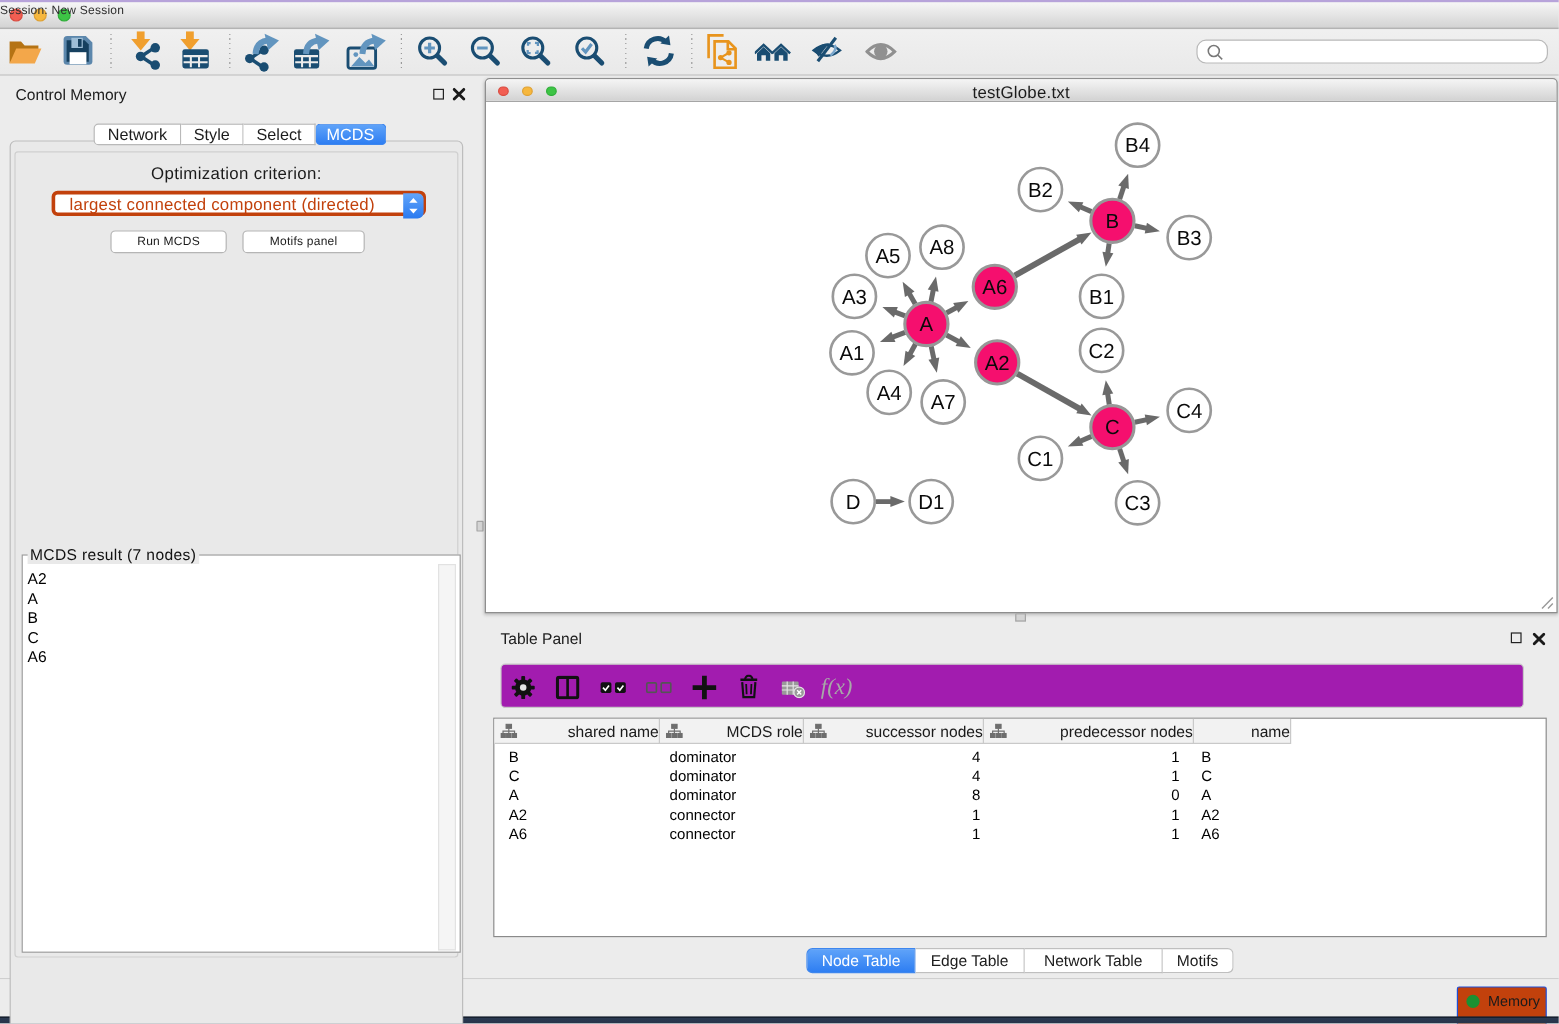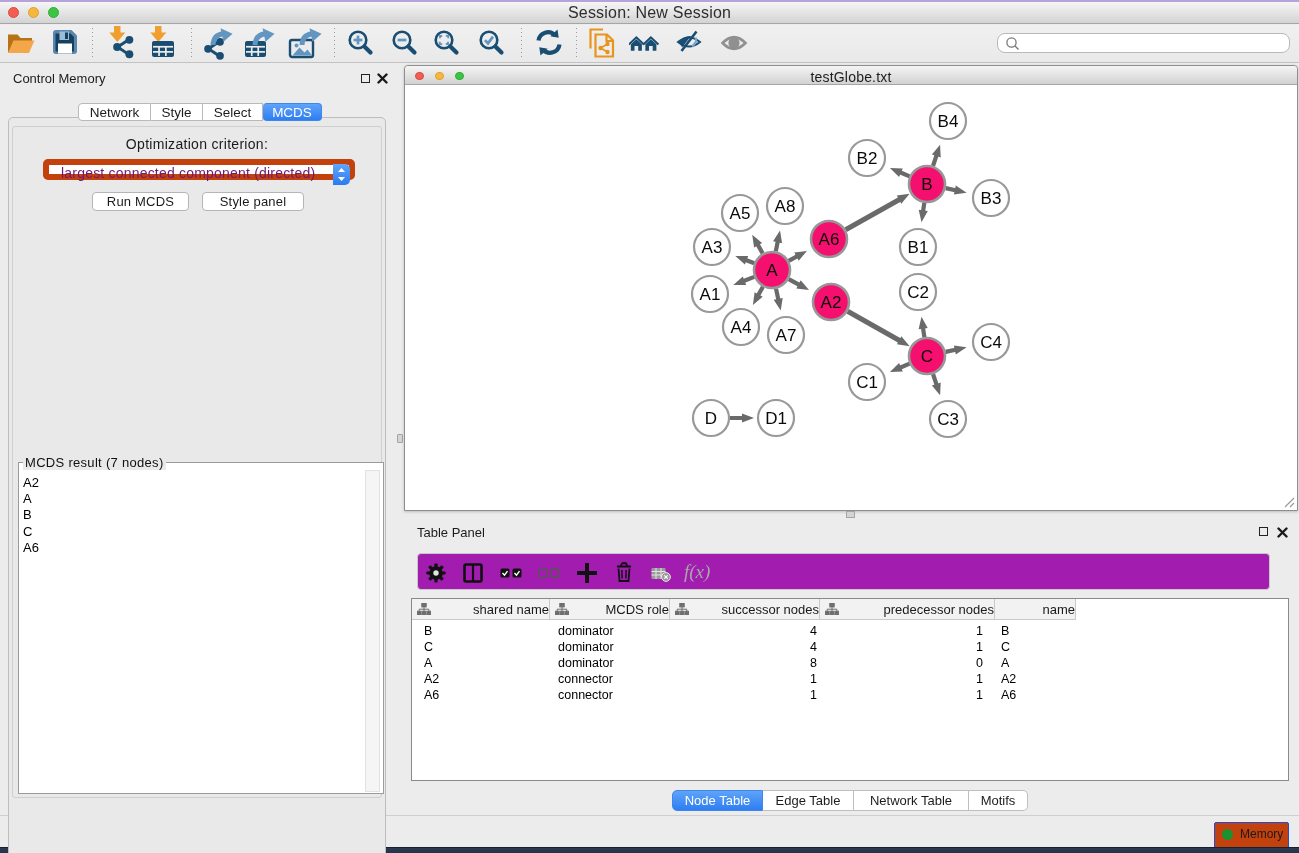--- a/index.html
+++ b/index.html
@@ -1,37 +1,37 @@
 <!DOCTYPE html>
 <html><head><meta charset="utf-8">
 <style>
 *{margin:0;padding:0;box-sizing:border-box}
 html,body{width:1299px;height:853px;overflow:hidden}
 body{font-family:"Liberation Sans",sans-serif;background:#ececec;position:relative}
 .abs{position:absolute}
 .purple{left:0;top:0;width:1299px;height:2px;background:#b7a3da}
 .titlebar{left:0;top:2px;width:1299px;height:22px;background:linear-gradient(180deg,#f6f6f6,#d3d3d3);border-bottom:1px solid #a5a5a5}
 .light{border-radius:50%;position:absolute}
-.title-text{width:100%;text-align:center;top:2px;font-size:16px;letter-spacing:0.2px;color:#2e2e2e}
+.title-text{width:100%;text-align:left;top:2px;font-size:10px;letter-spacing:0.2px;color:#2e2e2e}
 .toolbar{left:0;top:25px;width:1299px;height:38px;background:linear-gradient(180deg,#f0f0f0,#e9e9e9);border-bottom:1px solid #c2c2c2}
 .tsep{top:3px;width:1px;height:31px;background-image:repeating-linear-gradient(180deg,#9a9a9a 0 1px,transparent 1px 4px)}
 .searchbox{left:997px;top:8px;width:293px;height:20px;background:#fff;border:1px solid #b9b9b9;border-radius:8px}
 .icon{position:absolute;top:4px}
 
 .cp-title{left:13px;top:71px;font-size:13px;color:#1c1c1c}
 .winbtn-sq{width:9px;height:9px;border:1.5px solid #222;background:transparent}
 .tabs{top:103px;height:18px;display:flex;font-size:13.5px;z-index:5}
 .tab{background:#fff;border:1px solid #b9b9b9;border-left:none;color:#1c1c1c;display:flex;align-items:center;justify-content:center}
 .tab.first{border-left:1px solid #b9b9b9;border-radius:4px 0 0 4px}
 .tab.sel{background:linear-gradient(180deg,#5fa3f9,#2e7ef2);color:#fff;border-color:#3d86ee;border-radius:4px}
 .tabbox{left:8px;top:117px;width:378px;height:800px;z-index:1;background:#e9e9e9;border:1px solid #bdbdbd;border-radius:5px}
 .optlabel{top:18px;width:100%;text-align:center;font-size:14px;letter-spacing:0.3px;color:#1b1b1b}
-.dropdown{left:34px;top:41px;width:312px;height:21px;background:#fff;border:6px solid #c2410c;border-radius:5px;font-size:14px;letter-spacing:0.2px;color:#701a75;line-height:17px;padding-left:12px}
+.dropdown{left:34px;top:41px;width:312px;height:21px;background:#fff;border:3px solid #c2410c;border-radius:5px;font-size:14px;letter-spacing:0.2px;color:#c2410c;line-height:17px;padding-left:12px}
 .spinner{right:-1px;top:-1px;width:17px;height:21px;border-radius:0 5px 5px 0;background:linear-gradient(180deg,#62a5fa,#2a7af0)}
-.btn{position:absolute;top:74px;height:19px;background:#fff;border:1px solid #b5b5b5;border-radius:4px;font-size:13px;letter-spacing:0.2px;color:#1b1b1b;text-align:center;line-height:17px}
+.btn{position:absolute;top:74px;height:19px;background:#fff;border:1px solid #b5b5b5;border-radius:4px;font-size:10px;letter-spacing:0.2px;color:#1b1b1b;text-align:center;line-height:17px}
 .fieldset{left:9px;top:344px;width:366px;height:332px;border:1px solid #9b9b9b;background:#fff}
 .fieldlabel{left:4px;top:-8px;background:#e9e9e9;padding:0 2px;font-size:13px;letter-spacing:0.3px;color:#111}
 .mcdslist{left:4px;top:12px;font-size:13px;line-height:16.2px;color:#000}
 .scrolltrack{right:3px;top:7px;width:15px;bottom:1px;background:#f5f5f5;border:1px solid #e2e2e2}
 
 .netwin{left:404px;top:65px;width:894px;height:446px;background:#fff;border:1px solid #8e8e8e;border-radius:4px 4px 0 0;box-shadow:0 1px 3px rgba(0,0,0,.2)}
 .net-titlebar{left:0;top:0;width:100%;height:19px;background:linear-gradient(180deg,#f5f5f5,#d2d2d2);border-bottom:1px solid #a5a5a5;border-radius:4px 4px 0 0}
 .net-title{width:100%;text-align:center;top:2.5px;font-size:14px;letter-spacing:0.2px;color:#1c1c1c}
 
 .tp-title{left:417px;top:525px;font-size:13px;color:#1c1c1c}
@@ -224,21 +224,21 @@
 </div>
 <div class="abs tabbox">
  <div class="abs" style="left:3px;top:8px;width:370px;height:672px;border:1px solid #cfcfcf;border-radius:3px"></div>
  <div class="abs optlabel">Optimization criterion:</div>
  <div class="abs dropdown">largest connected component (directed)
    <div class="abs spinner"><svg width="17" height="21" viewBox="0 0 17 21">
           <path d="M5 8 L8.5 4 L12 8 z M5 13 L8.5 17 L12 13 z" fill="#fff"></path>
         </svg></div>
  </div>
  <div class="btn" style="left:83px;width:97px">Run MCDS</div>
- <div class="btn" style="left:193px;width:102px">Style panel</div>
+ <div class="btn" style="left:193px;width:102px">Motifs panel</div>
  <div class="abs fieldset">
    <div class="abs fieldlabel">MCDS result (7 nodes)</div>
    <div class="abs mcdslist">A2<br>A<br>B<br>C<br>A6</div>
    <div class="abs scrolltrack"></div>
  </div>
 </div>
 
 <div class="abs" style="left:397px;top:434px;width:6px;height:9px;background:#d4d4d4;border:1px solid #a5a5a5;border-radius:1px"></div>
 
 <div class="abs netwin">

